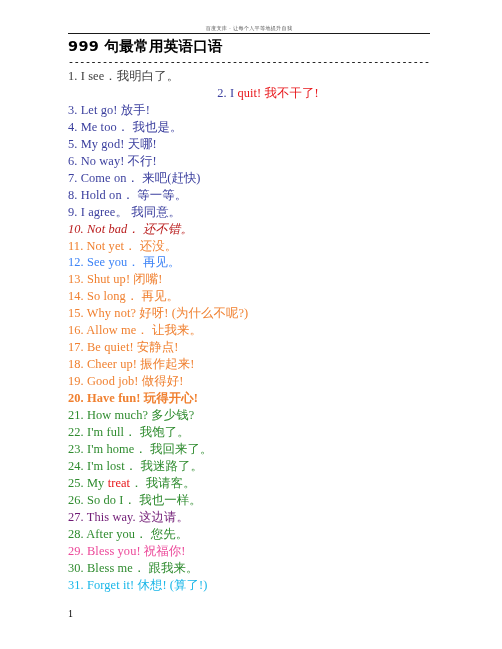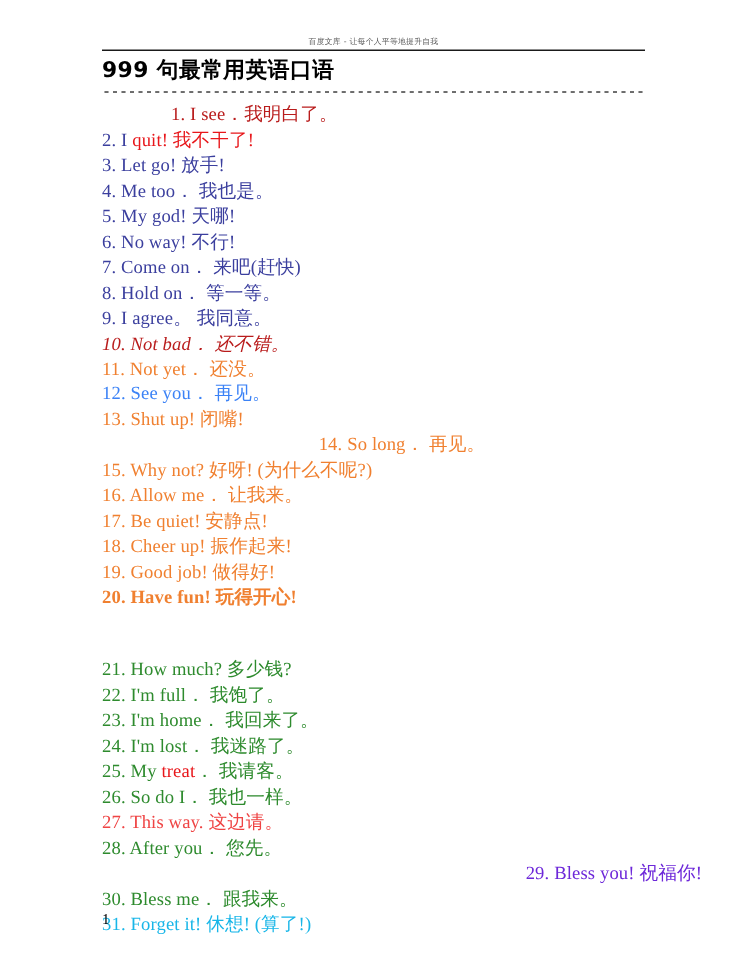--- a/index.html
+++ b/index.html
@@ -105,48 +105,48 @@
   <div class="header-zone">
     <div class="watermark">百度文库 - 让每个人平等地提升自我</div>
     <div class="header-rule"></div>
   </div>
 
   <div class="doc-title">999 句最常用英语口语</div>
 
   <div class="divider">-------------------------------------------------------------------------</div>
 
   <div class="phrase-list" id="phrase-list">
-      <div class="phrase-line" style="color: #b91c1c; margin-left: 46px;"><span>1. </span><span>I see．</span><span>我明白了。</span></div>
-      <div class="phrase-line" style="color: rgb(59, 63, 158);"><span>2. </span><span>I </span><span class="hl-red">quit!</span><span style="color: rgb(232, 22, 26);"> 我不干了!</span></div>
+      <div class="phrase-line" style="color: #404040;"><span>1. </span><span>I see．</span><span>我明白了。</span></div>
+      <div class="phrase-line" style="color: rgb(59, 63, 158); text-align: center;"><span>2. </span><span>I </span><span class="hl-red">quit!</span><span style="color: rgb(232, 22, 26);"> 我不干了!</span></div>
       <div class="phrase-line" style="color: rgb(59, 63, 158);"><span>3. </span><span>Let go!</span><span> 放手!</span></div>
       <div class="phrase-line" style="color: rgb(59, 63, 158);"><span>4. </span><span>Me too．</span><span>  我也是。</span></div>
       <div class="phrase-line" style="color: rgb(59, 63, 158);"><span>5. </span><span>My god!</span><span> 天哪!</span></div>
       <div class="phrase-line" style="color: rgb(59, 63, 158);"><span>6. </span><span>No way!</span><span> 不行!</span></div>
       <div class="phrase-line" style="color: rgb(59, 63, 158);"><span>7. </span><span>Come on．</span><span>  来吧(赶快)</span></div>
       <div class="phrase-line" style="color: rgb(59, 63, 158);"><span>8. </span><span>Hold on．</span><span>  等一等。</span></div>
       <div class="phrase-line" style="color: rgb(59, 63, 158);"><span>9. </span><span>I agree。</span><span> 我同意。</span></div>
       <div class="phrase-line" style="color: #b91c1c; font-style: italic;"><span>10. </span><span>Not bad．</span><span>  还不错。</span></div>
       <div class="phrase-line" style="color: rgb(240, 128, 48);"><span>11. </span><span>Not yet．</span><span>  还没。</span></div>
       <div class="phrase-line" style="color: #3b82f6;"><span>12. </span><span>See you．</span><span>  再见。</span></div>
       <div class="phrase-line" style="color: rgb(240, 128, 48);"><span>13. </span><span>Shut up!</span><span> 闭嘴!</span></div>
-      <div class="phrase-line" style="color: rgb(240, 128, 48); text-align: center;"><span>14. </span><span>So long．</span><span>  再见。</span></div>
+      <div class="phrase-line" style="color: rgb(240, 128, 48);"><span>14. </span><span>So long．</span><span>  再见。</span></div>
       <div class="phrase-line" style="color: rgb(240, 128, 48);"><span>15. </span><span>Why not?</span><span> 好呀! (为什么不呢?)</span></div>
       <div class="phrase-line" style="color: rgb(240, 128, 48);"><span>16. </span><span>Allow me．</span><span>  让我来。</span></div>
       <div class="phrase-line" style="color: rgb(240, 128, 48);"><span>17. </span><span>Be quiet!</span><span> 安静点!</span></div>
       <div class="phrase-line" style="color: rgb(240, 128, 48);"><span>18. </span><span>Cheer up!</span><span> 振作起来!</span></div>
       <div class="phrase-line" style="color: rgb(240, 128, 48);"><span>19. </span><span>Good job!</span><span> 做得好!</span></div>
       <div class="phrase-line" style="color: rgb(240, 128, 48); font-weight: bold;"><span>20. </span><span>Have fun!</span><span> 玩得开心!</span></div>
-      <div class="phrase-line" style="color: rgb(46, 139, 46); margin-top: 31px;"><span>21. </span><span>How much?</span><span> 多少钱?</span></div>
+      <div class="phrase-line" style="color: rgb(46, 139, 46);"><span>21. </span><span>How much?</span><span> 多少钱?</span></div>
       <div class="phrase-line" style="color: rgb(46, 139, 46);"><span>22. </span><span>I'm full．</span><span>  我饱了。</span></div>
       <div class="phrase-line" style="color: rgb(46, 139, 46);"><span>23. </span><span>I'm home．</span><span>  我回来了。</span></div>
       <div class="phrase-line" style="color: rgb(46, 139, 46);"><span>24. </span><span>I'm lost．</span><span>  我迷路了。</span></div>
       <div class="phrase-line" style="color: rgb(46, 139, 46);"><span>25. </span><span>My </span><span class="hl-red">treat</span><span>．  我请客。</span></div>
       <div class="phrase-line" style="color: rgb(46, 139, 46);"><span>26. </span><span>So do I．</span><span>  我也一样。</span></div>
-      <div class="phrase-line" style="color: #ef4444;"><span>27. </span><span>This way.</span><span> 这边请。</span></div>
+      <div class="phrase-line" style="color: #701a75;"><span>27. </span><span>This way.</span><span> 这边请。</span></div>
       <div class="phrase-line" style="color: rgb(46, 139, 46);"><span>28. </span><span>After you．</span><span>  您先。</span></div>
-      <div class="phrase-line" style="color: #6d28d9; text-align: right;"><span>29. </span><span>Bless you!</span><span> 祝福你!</span></div>
+      <div class="phrase-line" style="color: #ec4899;"><span>29. </span><span>Bless you!</span><span> 祝福你!</span></div>
       <div class="phrase-line" style="color: rgb(46, 139, 46);"><span>30. </span><span>Bless me．</span><span>  跟我来。</span></div>
       <div class="phrase-line" style="color: rgb(24, 182, 232);"><span>31. </span><span>Forget it!</span><span> 休想! (算了!)</span></div>
     </div>
 
   <div class="page-number">1</div>
 
 </div>
 
 </body></html>

